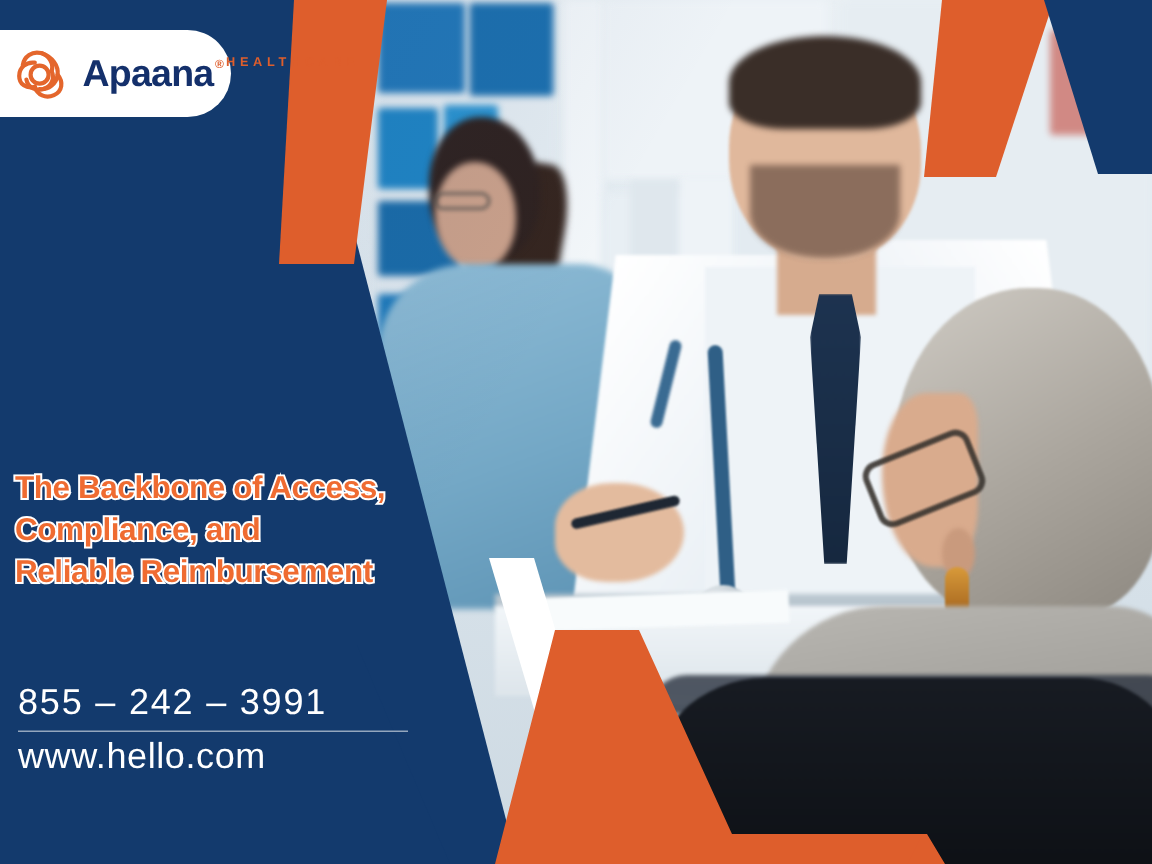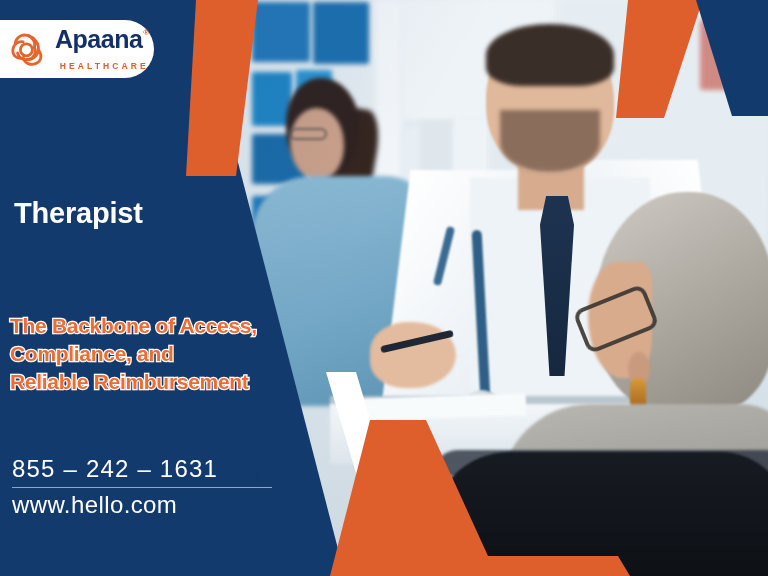--- a/index.html
+++ b/index.html
@@ -320,30 +320,30 @@
   .logo-pill {
     position: absolute; left: -18px; top: 20px;
     width: 172px; height: 58px;
     background: #ffffff;
     border-radius: 0 29px 29px 0;
     display: flex; align-items: center;
     padding-left: 26px;
     gap: 7px;
   }
   .logo-mark { width: 40px; height: 40px; flex: 0 0 40px; }
-  .logo-text { display: flex; flex-direction: column; line-height: 1; }
+  .logo-text { display: flex; flex-direction: row; line-height: 1; }
   .logo-word {
     display: flex; align-items: flex-start;
     font-size: 25px; font-weight: 700; color: #14306b;
     letter-spacing: -.5px; font-family: "Liberation Sans", sans-serif;
   }
   .logo-reg { font-size: 8px; color: #de5e2c; margin-top: 2px; margin-left: 1px; }
   .logo-sub {
     font-size: 8.5px; font-weight: 700; color: #de5e2c;
-    letter-spacing: 3.1px; margin-top: 10px; margin-left: 2px; text-align: right;
+    letter-spacing: 3.1px; margin-top: 0; margin-left: 2px; text-align: right;
   }
 
   
   .headline {
     position: absolute; left: 14px; top: 196px;
     width: 300px;
     color: #ffffff;
     font-size: 29px; font-weight: 700; line-height: 1.24;
     letter-spacing: -.2px;
   }
@@ -458,27 +458,26 @@
     <div class="logo-text">
       <div class="logo-word">
         <span>Apaana</span>
         <span class="logo-reg">®</span>
       </div>
       <div class="logo-sub">HEALTHCARE</div>
     </div>
   </div>
 
   <div class="headline">
-    <div>Therapist</div>
   </div>
 
   <div class="subhead">
     <div>The Backbone of Access,</div>
     <div>Compliance, and</div>
     <div>Reliable Reimbursement</div>
   </div>
 
   <div class="contact">
-    <div class="contact-row phone divided">855 – 242 – 1631</div>
+    <div class="contact-row phone divided">855 – 242 – 3991</div>
     <div class="contact-row">www.hello.com</div>
   </div>
 
 </div>
 
 </body></html>

